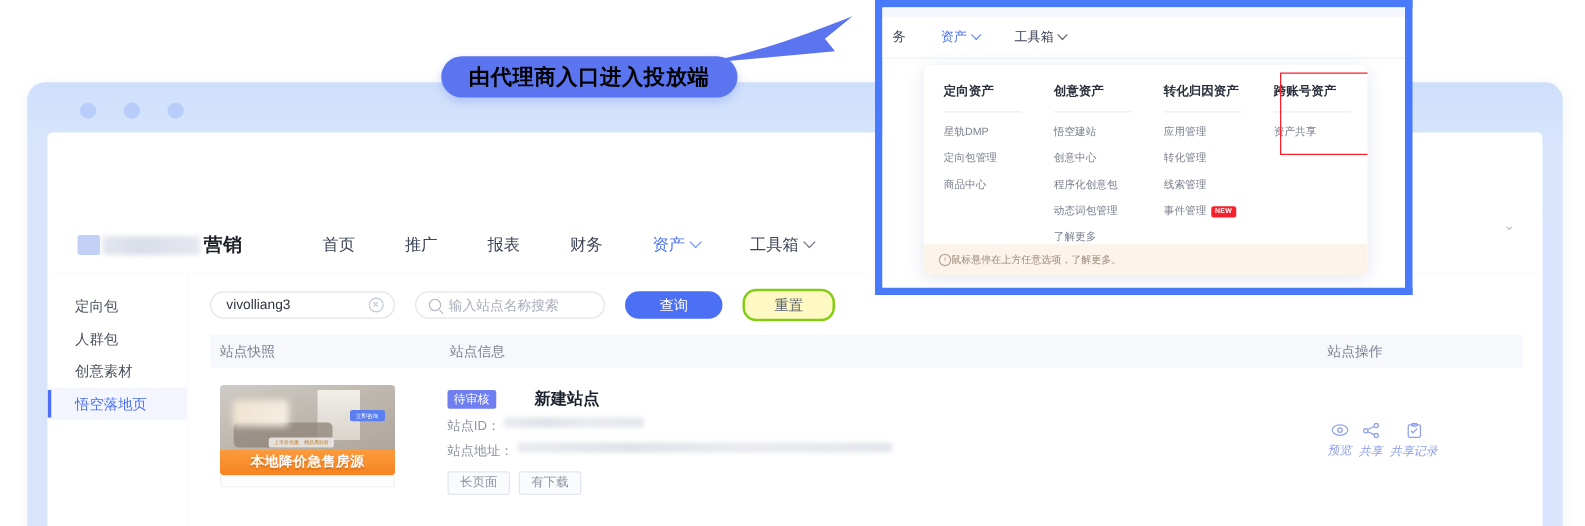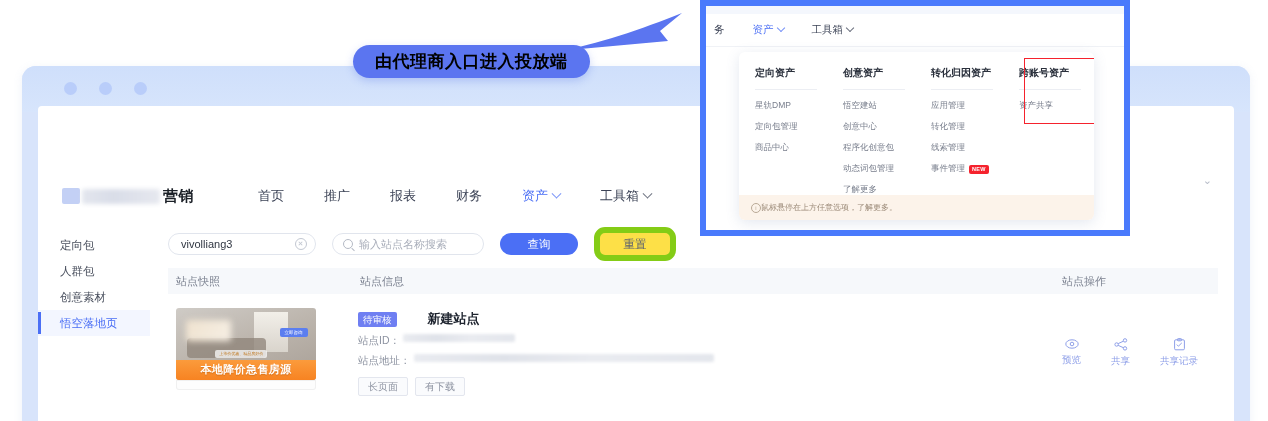--- a/index.html
+++ b/index.html
@@ -106,22 +106,22 @@
   .mag::after{
     content:"";position:absolute;right:-3px;bottom:-2px;width:4px;height:1.2px;
     background:#b5bac5;transform:rotate(45deg);
   }
   .btn-primary{
     height:22px;min-width:50px;padding:0 14px;border-radius:11px;background:#4b6ff5;
     color:#fff;font-size:11.5px;display:flex;align-items:center;justify-content:center;
     cursor:pointer;border:none;font-family:inherit;
   }
   .btn-ghost{
-    height:22px;min-width:44px;padding:0 13px;border-radius:11px;background:#fde047;
-    border:6px solid #84cc16;color:#5a6070;font-size:11.5px;
+    height:22px;min-width:44px;padding:0 13px;border-radius:11px;background:#fef9c3;
+    border:2px solid #84cc16;color:#5a6070;font-size:11.5px;
     display:flex;align-items:center;justify-content:center;cursor:pointer;font-family:inherit;
   }
 
   .table{margin-top:12px;}
   .thead{
     height:26px;background:#f6f8fb;display:flex;align-items:center;
     font-size:11px;color:#7b8190;
   }
   .th-snapshot{width:190px;padding-left:8px;box-sizing:border-box;}
   .th-info{flex:1;padding-left:2px;}
@@ -184,21 +184,21 @@
   }
   .kv.id .blurbar{width:112px;}
   .kv.url .blurbar{width:300px;}
   .tag-row{display:flex;gap:7px;margin-top:9px;}
   .tag{
     border:1px solid #e3e6ee;border-radius:2px;background:#fafbfd;color:#8d93a1;
     font-size:10px;padding:2px 9px;line-height:13px;
   }
 
   .cell-ops{width:170px;padding-left:14px;box-sizing:border-box;padding-top:30px;}
-  .ops{display:flex;gap:30px;}
+  .ops{display:flex;gap:6px;font-style:italic;}
   .op{display:flex;flex-direction:column;align-items:center;gap:4px;cursor:pointer;}
   .op .lbl{font-size:9.5px;color:#8e9fe8;white-space:nowrap;}
   .op svg{display:block;}
 
   
   .callout{
     position:absolute;left:353px;top:45px;height:33px;padding:0 22px;
     background:#5b75f0;border-radius:17px;display:flex;align-items:center;
     box-shadow:0 3px 8px rgba(80,110,230,.28);z-index:40;
   }

